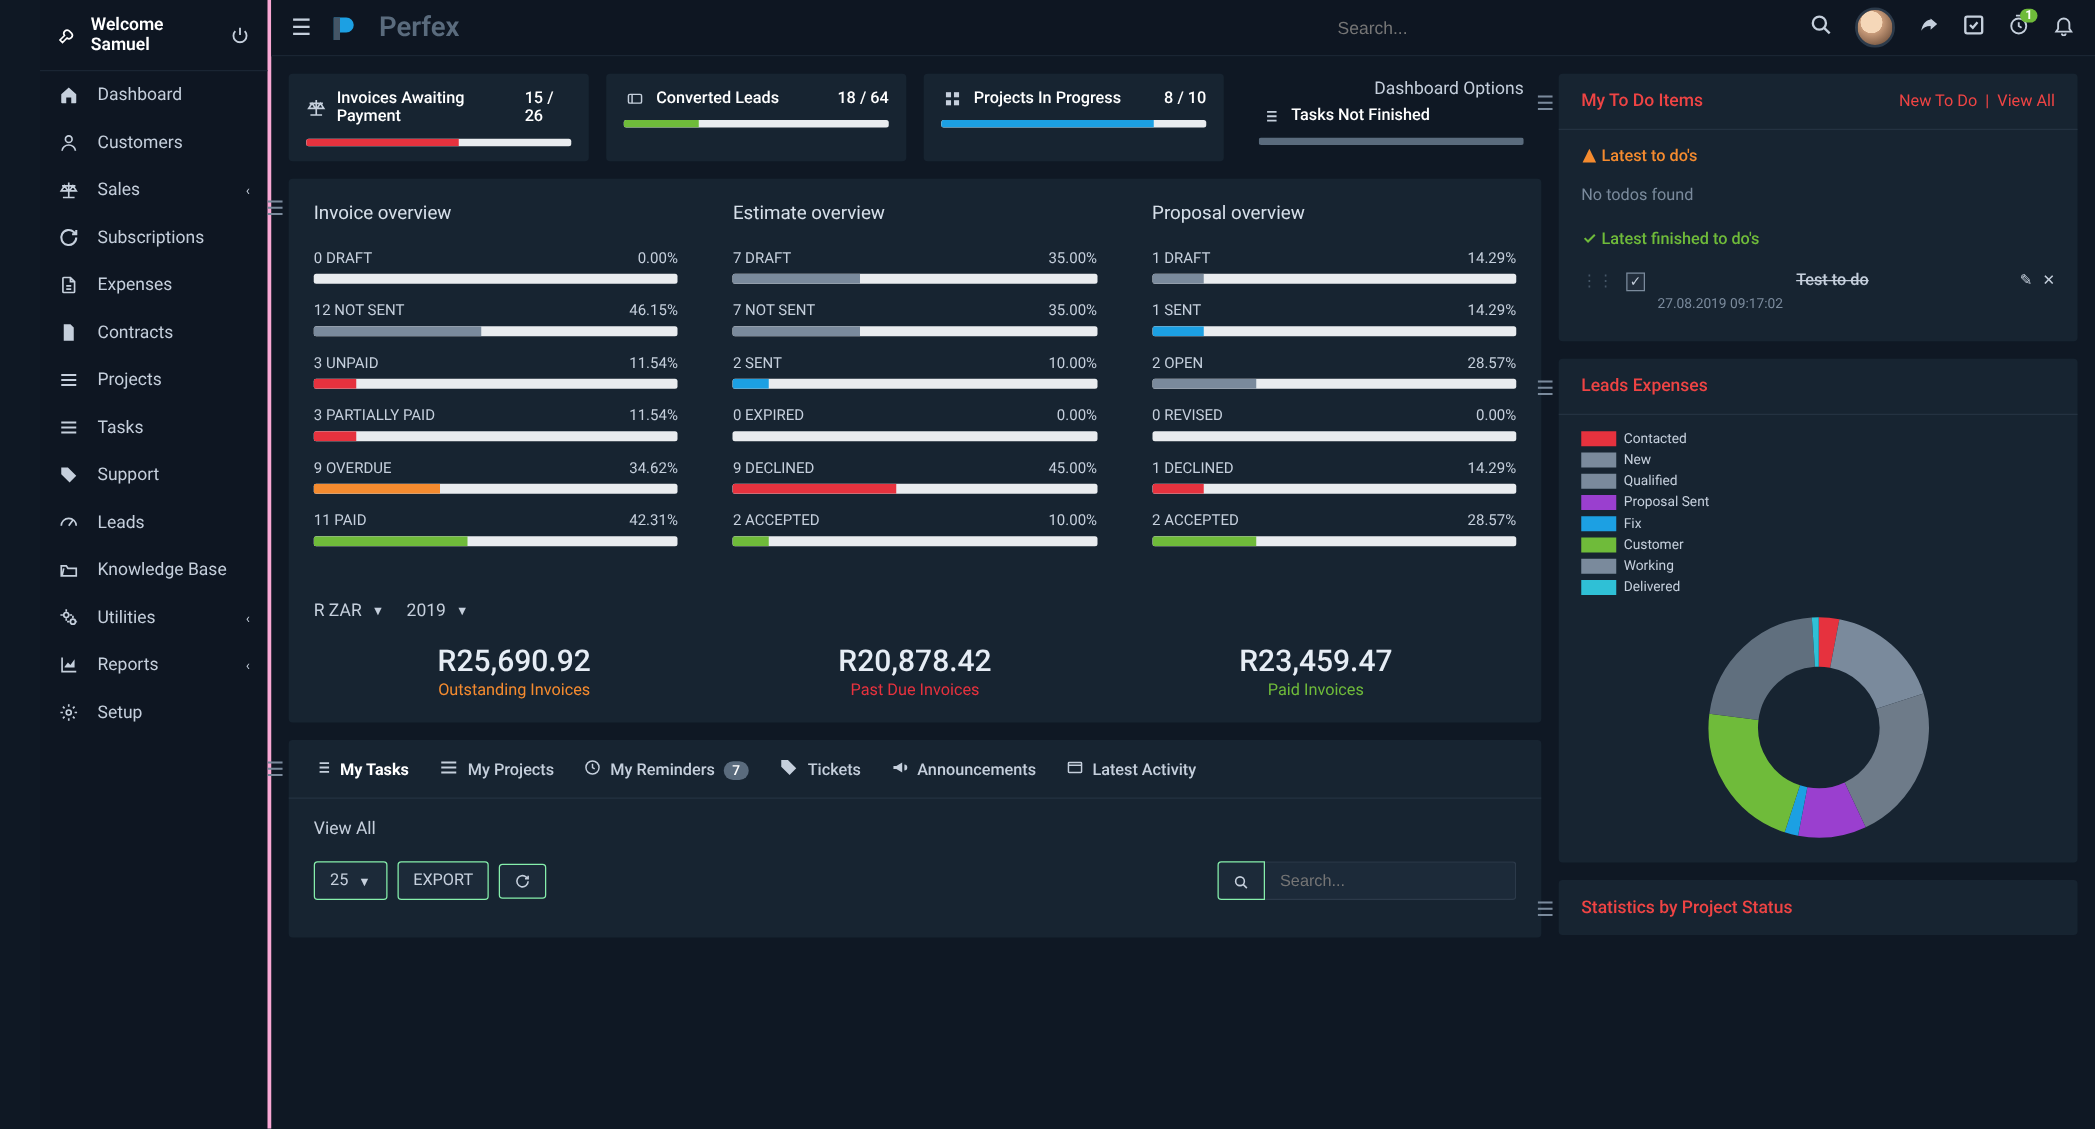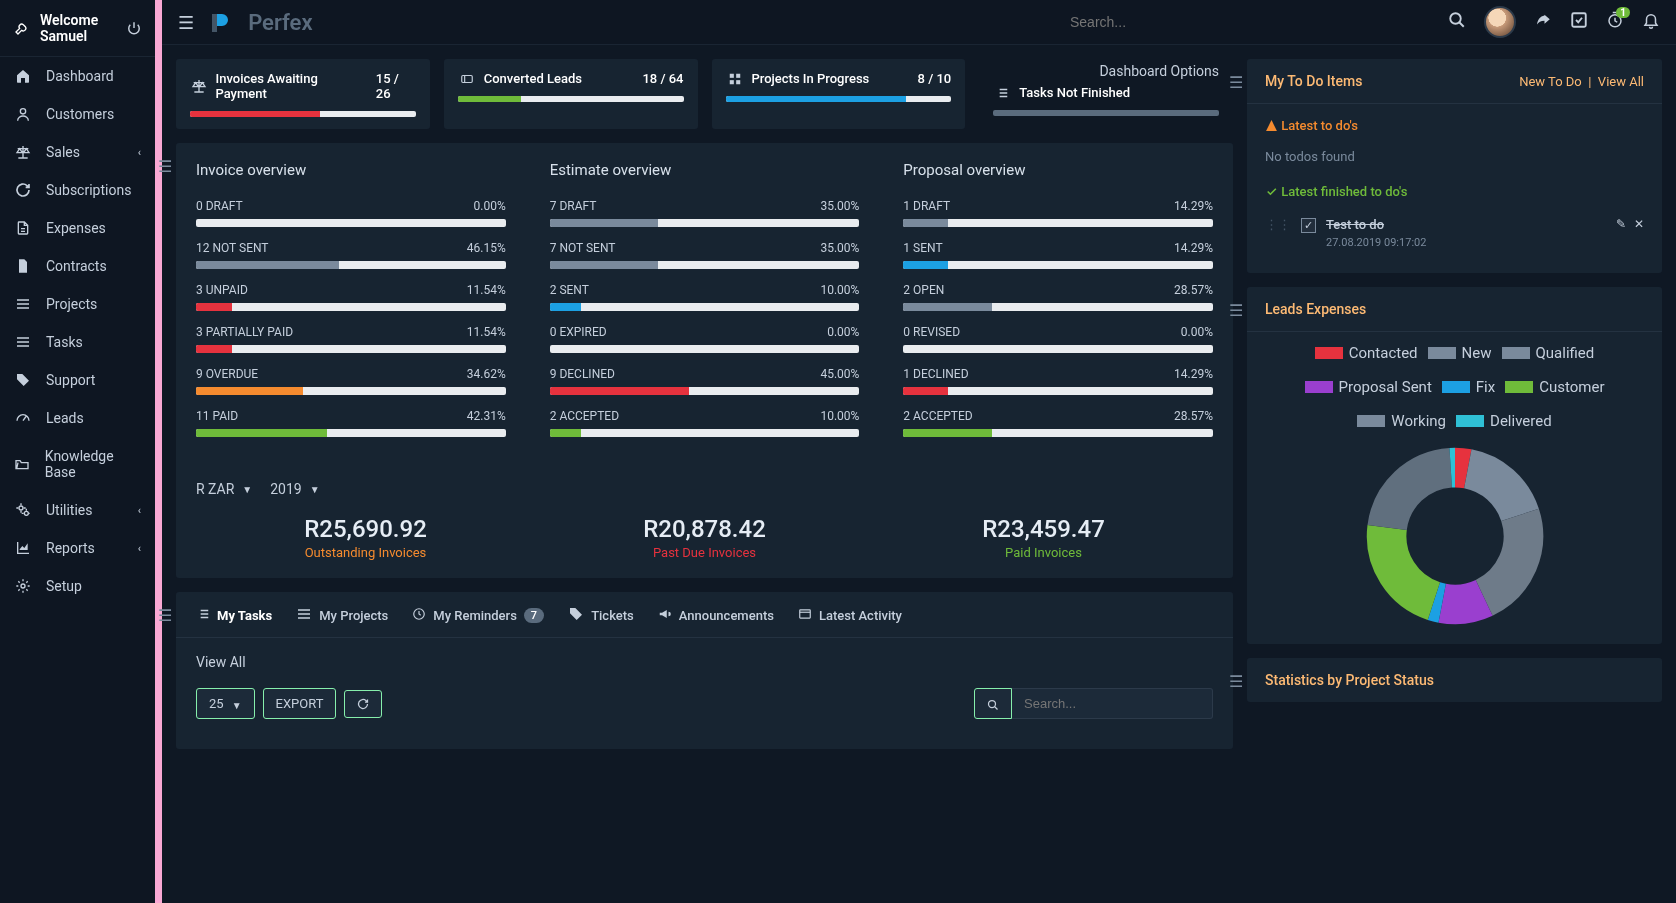--- a/index.html
+++ b/index.html
@@ -5,25 +5,26 @@
 * { margin: 0; padding: 0; box-sizing: border-box; }
 body {
   font-family: -apple-system, BlinkMacSystemFont, "Segoe UI", Roboto, sans-serif;
   background: #0f1824;
   color: #c5cfdc;
   font-size: 13px;
   overflow-x: hidden;
 }
 .app { display: flex; min-height: 100vh; }
 .sidebar {
-  width: 162px;
+  width: 185px;
   background: #0e1622;
   display: flex;
   flex-direction: column;
-  border-right: 7px solid #f9a8d4;
+  border-right: 3px solid #f9a8d4;
+  margin-left: 32px;
 }
 .sidebar-header {
   display: flex;
   align-items: center;
   padding: 12px 14px;
   font-weight: 600;
   font-size: 14px;
   gap: 10px;
   color: #fff;
   border-bottom: 1px solid #1a2533;
@@ -155,36 +156,36 @@
   background: #1c2a39;
   border: 1px solid #2c3a4a;
   border-left: none;
   border-radius: 0 3px 3px 0;
   padding: 7px 12px;
   color: #c5cfdc;
   font-size: 13px;
   outline: none;
 }
 
-.panel-head { display: flex; align-items: center; padding: 14px 18px; font-size: 14px; font-weight: 500; color: #fdba74; }
+.panel-head { display: flex; align-items: center; padding: 14px 18px; font-size: 14px; font-weight: 500; color: #ef4444; }
 .panel-head .links { margin-left: auto; font-weight: 400; font-size: 13px; }
 .panel-head .links a { cursor: pointer; }
 
 .todo-section { padding: 4px 18px 16px; }
 .todo-label { padding: 10px 0; font-size: 13px; font-weight: 500; }
 .todo-empty { color: #7a8a9c; padding: 6px 0 10px; }
 .todo-item { display: flex; align-items: flex-start; gap: 10px; padding: 8px 0; }
 .todo-drag { color: #445566; cursor: grab; }
 .todo-check { width: 15px; height: 15px; border: 1px solid #7a8a9c; background: #222e3c; display: flex; align-items: center; justify-content: center; font-size: 11px; margin-top: 1px; cursor: pointer; }
-.todo-text { text-decoration: line-through; color: #c5cfdc; font-weight: 500; }
+.todo-text { text-decoration: line-through; color: #c5cfdc; font-weight: 500; text-align: center; }
 .todo-date { font-size: 11px; color: #7a8a9c; margin-top: 4px; }
 .todo-actions { margin-left: auto; display: flex; gap: 8px; font-size: 12px; }
 .todo-actions span { cursor: pointer; }
 
-.legend { display: flex; flex-wrap: wrap; gap: 16px 10px; padding: 0 18px 8px; justify-content: center; font-size: 15px; }
+.legend { display: flex; flex-wrap: wrap; gap: 4px 10px; padding: 0 18px 8px; justify-content: center; font-size: 11px; flex-direction: column; }
 .legend-item { display: flex; align-items: center; gap: 6px; }
 .legend-sw { width: 28px; height: 12px; }
 .donut-wrap { display: flex; justify-content: center; padding: 8px 0 18px; }
 .hr { border: none; border-top: 1px solid #243241; margin: 0; }
 </style>
 </head>
 <body>
 
 <div class="app">
   <div class="sidebar">

